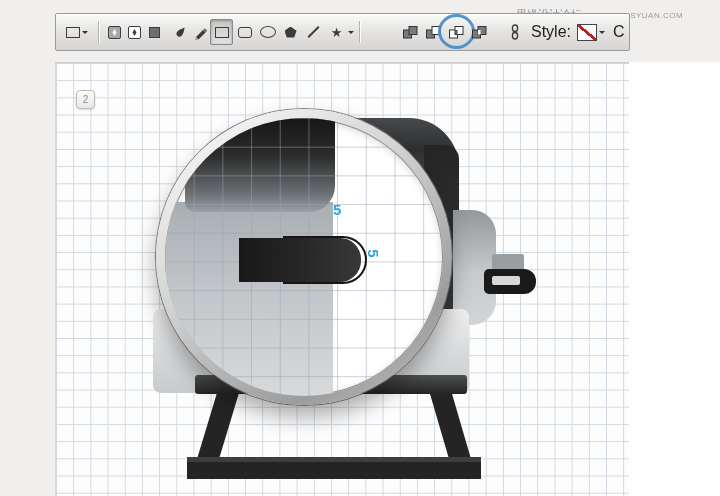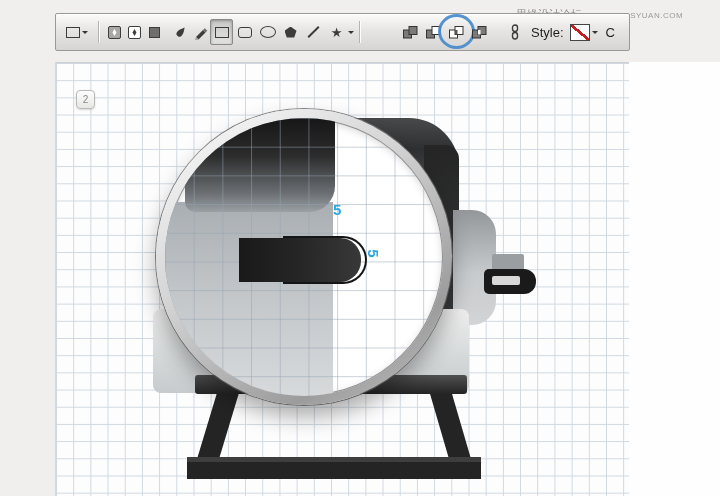--- a/index.html
+++ b/index.html
@@ -27,21 +27,21 @@
   .gap14{width:14px;flex:0 0 auto;}
   .gap34{width:34px;flex:0 0 auto;}
   .caret{width:0;height:0;border:3.5px solid transparent;border-top-color:#333;margin-top:4px;}
   .ic-rect{width:12px;height:9px;border:1.5px solid #3c3c3c;}
   .ic-rrect{width:12px;height:9px;border:1.5px solid #3c3c3c;border-radius:3px;}
   .ic-ellipse{width:14px;height:10px;border:1.5px solid #3c3c3c;border-radius:50%;}
   .ic-polygon{width:12px;height:11px;background:#3c3c3c;
               clip-path:polygon(50% 0,100% 38%,81% 100%,19% 100%,0 38%);}
   .ic-line{width:15px;height:2px;background:#3c3c3c;transform:rotate(-45deg);}
   .ic-star{font-size:13px;color:#3c3c3c;line-height:1;}
-  .label{font-size:13px;color:#1e1e1e;margin:0 4px 0 6px;flex:0 0 auto;}
+  .label{font-size:16px;color:#1e1e1e;margin:0 4px 0 6px;flex:0 0 auto;}
   .style-swatch{width:18px;height:15px;background:#fff;border:1px solid #444;
     background-image:linear-gradient(to top right,transparent 44%,var(--no-style-red,#c22020) 44%,
     var(--no-style-red,#c22020) 56%,transparent 56%);}
   .ring{position:absolute;left:-8px;right:-8px;top:-6px;bottom:-5px;border:3px solid var(--highlight-ring,#4488cc);
         border-radius:50%;opacity:.9;pointer-events:none;}
 
   
   .canvas{position:absolute;left:55px;top:62px;width:573px;height:434px;background-color:#fdfdfe;
           background-image:linear-gradient(var(--grid-line,#cfd8e0) 1px,transparent 1px),
                            linear-gradient(90deg,var(--grid-line,#cfd8e0) 1px,transparent 1px);

